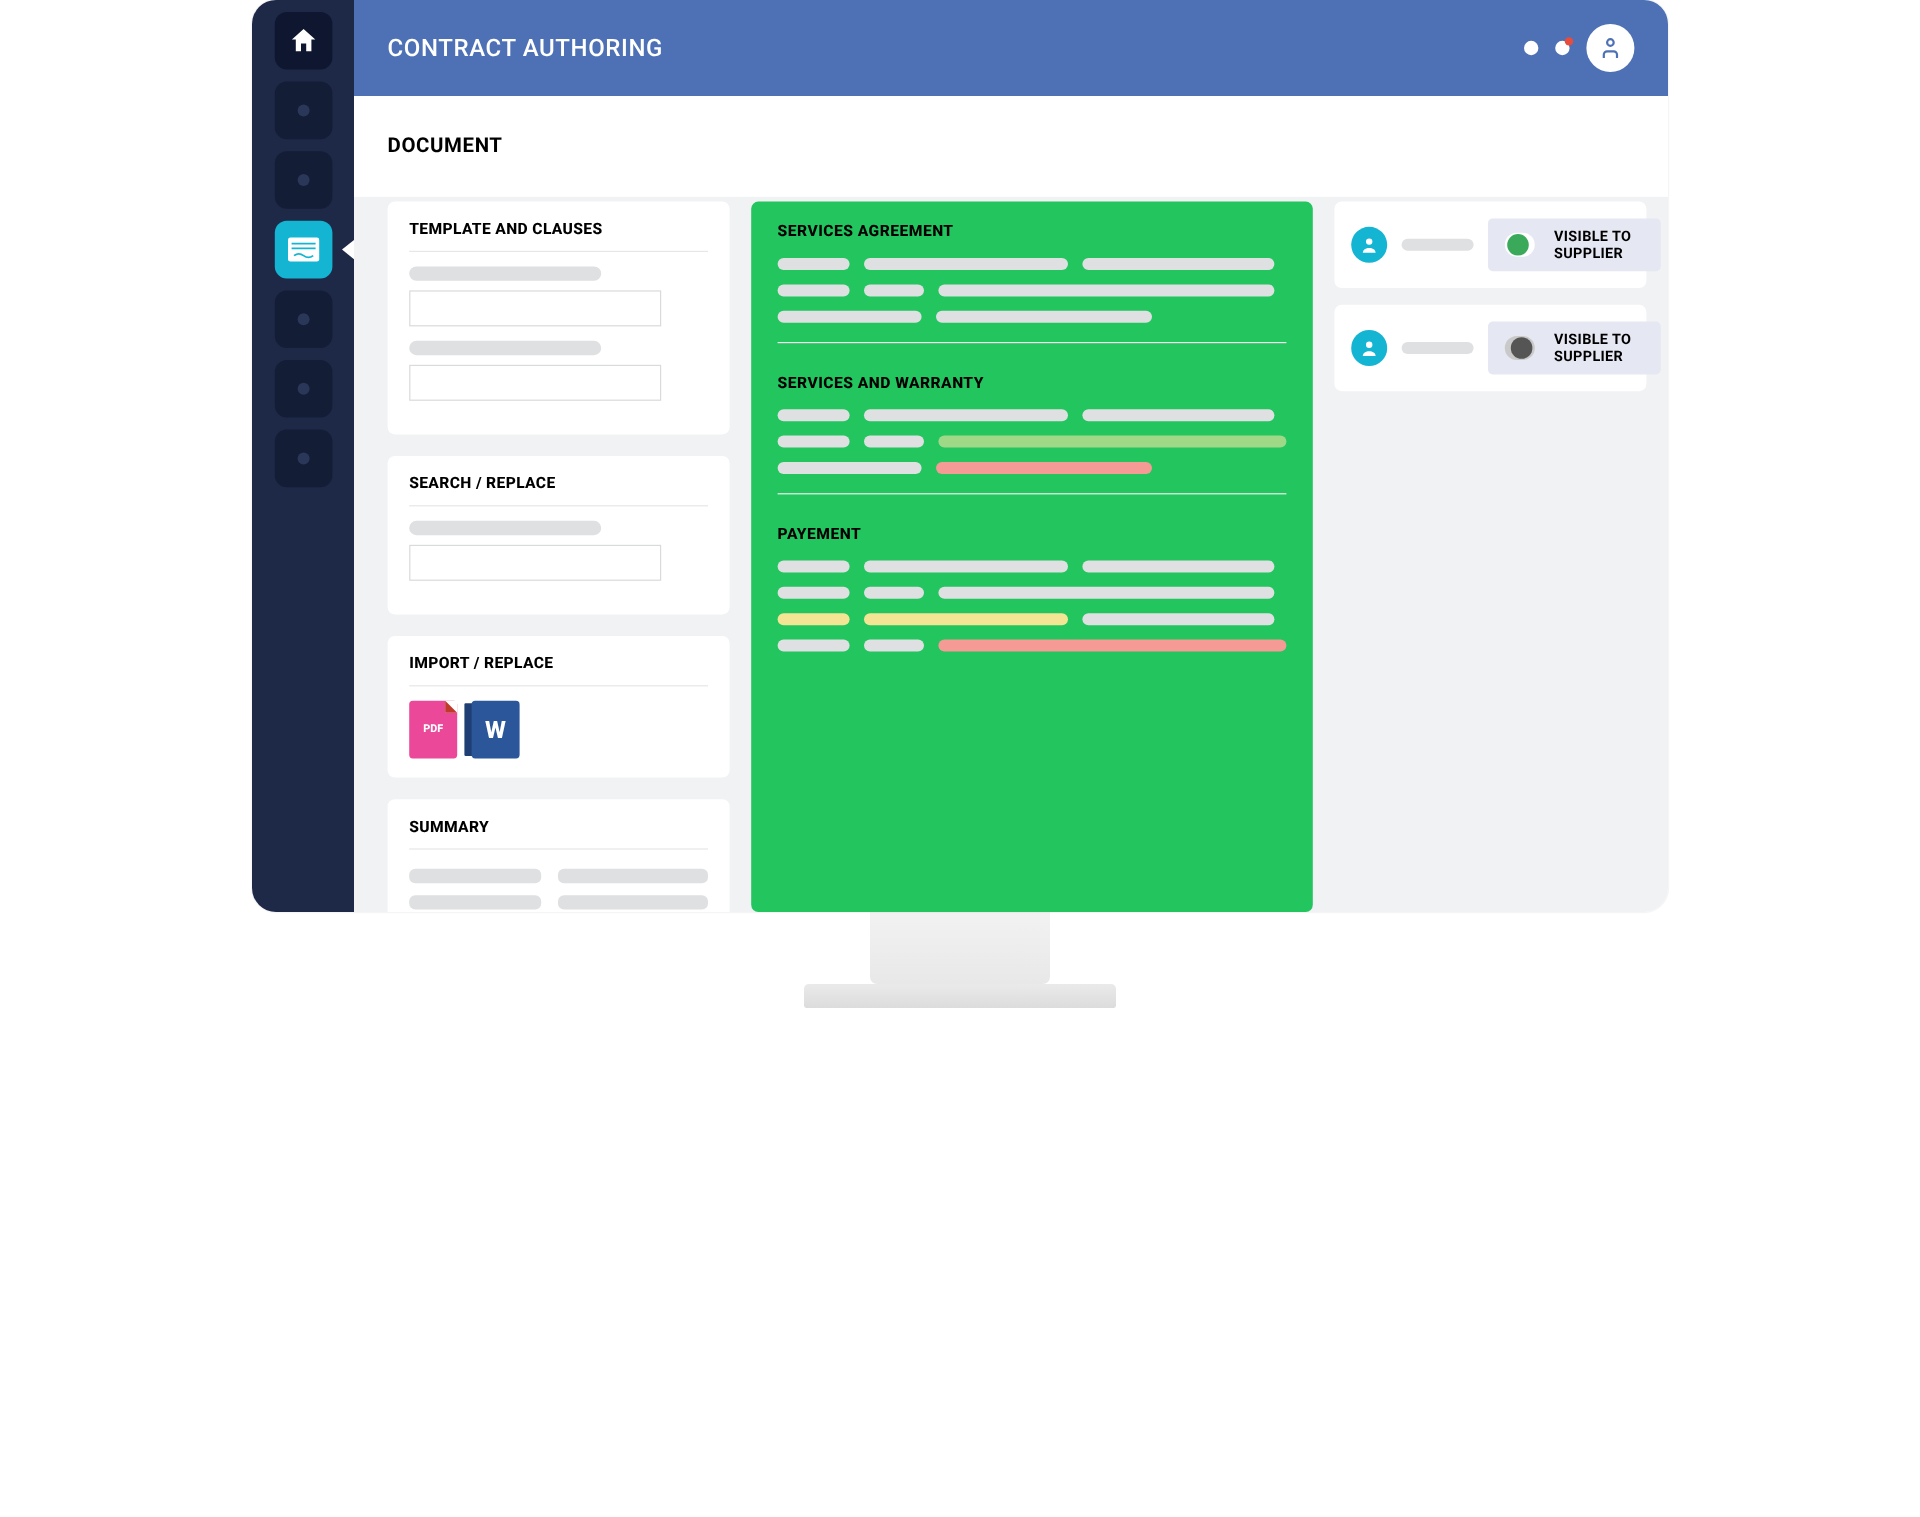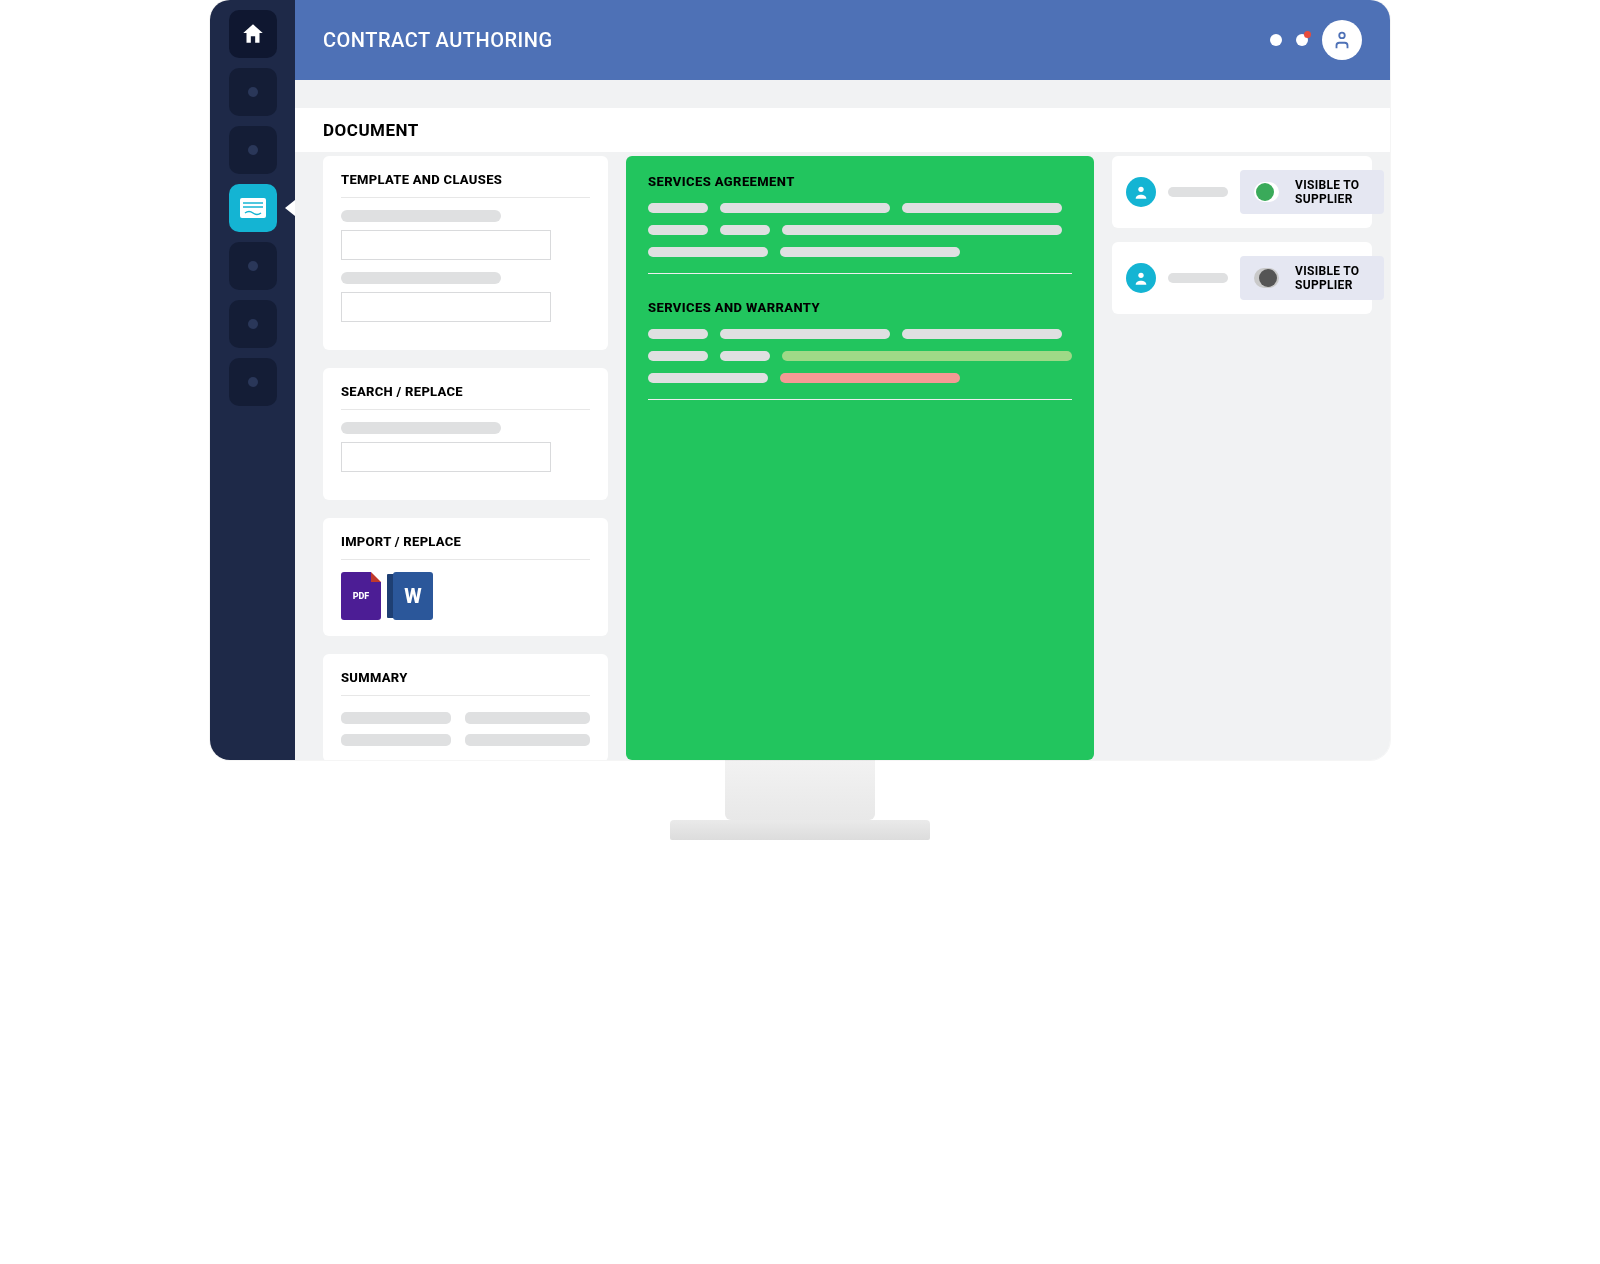--- a/index.html
+++ b/index.html
@@ -92,25 +92,24 @@
   width: 7px; height: 7px; background: #e74c3c; border-radius: 50%;
 }
 .avatar-circle {
   width: 40px; height: 40px; background: #fff; border-radius: 50%;
   display: flex; align-items: center; justify-content: center;
 }
 .avatar-svg { width: 22px; height: 22px; stroke: #4e71b6; fill: none; stroke-width: 2; }
 
 .subheader {
   background: #fff;
-  padding: 12px 28px;
+  padding: 32px 28px;
   font-size: 17px;
   font-weight: 700;
   letter-spacing: 0.5px;
-  margin-top: 28px;
 }
 
 .toolbar {
   padding: 14px 28px 10px;
   display: flex;
   gap: 12px;
 }
 .btn {
   border: none;
   border-radius: 5px;
@@ -154,21 +153,21 @@
 .ph-label { width: 160px; height: 12px; margin-bottom: 8px; }
 .input-box {
   border: 1px solid #d9dadc;
   height: 30px;
   width: 210px;
   margin-bottom: 12px;
 }
 
 .file-row { display: flex; gap: 12px; margin-top: 8px; }
 .file-icon { width: 40px; height: 48px; border-radius: 3px; position: relative; }
-.file-pdf { background: #4c1d95; }
+.file-pdf { background: #ec4899; }
 .file-pdf::before {
   content: ""; position: absolute; top: 0; right: 0;
   border-top: 10px solid #fff; border-left: 10px solid #c0392b;
 }
 .pdf-label {
   position: absolute; top: 50%; left: 50%; transform: translate(-50%, -50%);
   font-size: 9px; font-weight: 800; color: #fff;
 }
 .file-word {
   background: #2b579a;
@@ -359,20 +358,43 @@
                     <div class="seg" style="width:50px"></div>
                     <div class="seg seg-g" style="width:290px"></div>
                   </div>
                 <div class="line">
                     <div class="seg" style="width:120px"></div>
                     <div class="seg seg-r" style="width:180px"></div>
                   </div>
                 <div class="divider"></div>
               </div>
 
+              <div class="section">
+                <div class="section-title">PAYEMENT</div>
+                <div class="line">
+                    <div class="seg" style="width:60px"></div>
+                    <div class="seg" style="width:170px"></div>
+                    <div class="seg" style="width:160px"></div>
+                  </div>
+                <div class="line">
+                    <div class="seg" style="width:60px"></div>
+                    <div class="seg" style="width:50px"></div>
+                    <div class="seg" style="width:280px"></div>
+                  </div>
+                <div class="line">
+                    <div class="seg seg-y" style="width:60px"></div>
+                    <div class="seg seg-y" style="width:170px"></div>
+                    <div class="seg" style="width:160px"></div>
+                  </div>
+                <div class="line">
+                    <div class="seg" style="width:60px"></div>
+                    <div class="seg" style="width:50px"></div>
+                    <div class="seg seg-r" style="width:290px"></div>
+                  </div>
+              </div>
 
             </div>
           </div>
 
           <div class="col-right">
             <div class="people-card">
               <div class="person-row">
                 <div class="person-icon">
                     <svg class="person-svg" viewBox="0 0 24 24">
                       <circle cx="12" cy="8" r="4"></circle>

